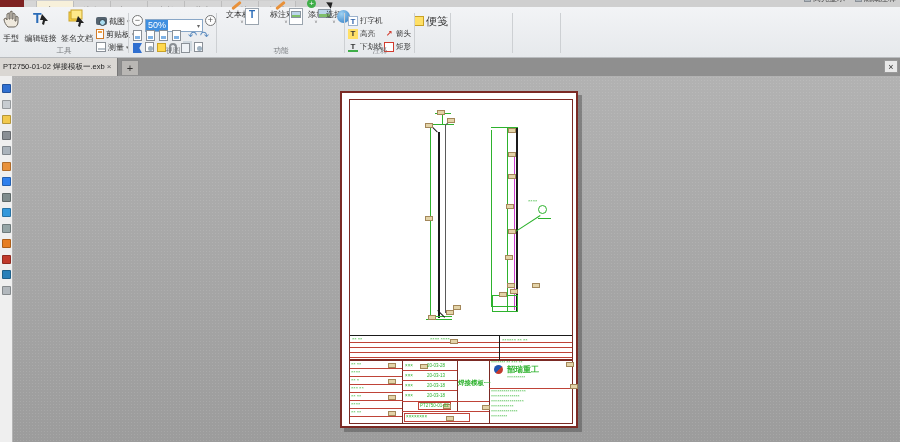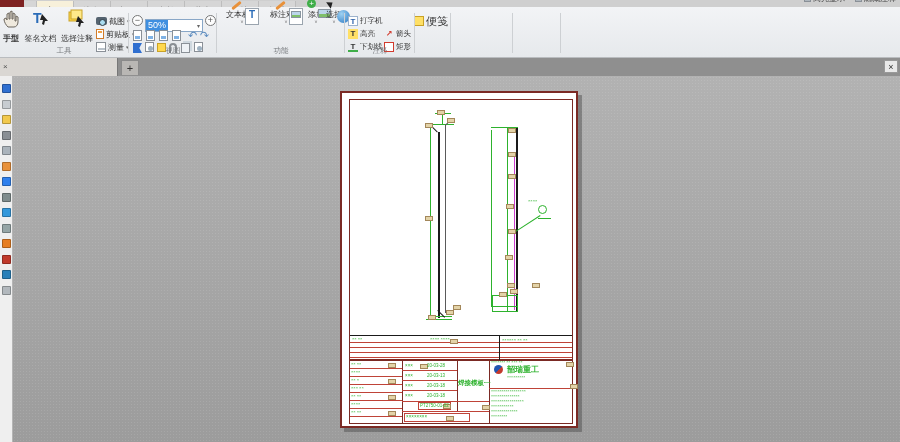--- a/index.html
+++ b/index.html
@@ -134,40 +134,40 @@
         <span class="tr-ic"></span>
         <span>高亮显示</span>
       </span>
     <span class="tr-item">
         <span class="tr-ic"></span>
         <span>隐藏注释</span>
       </span>
   </div>
 
   <div class="rgroup" style="left:0;width:128px;">
-    <div class="bigbtn" style="left:1px;top:2px;width:20px;font-weight:bold;">
+    <div class="bigbtn" style="left:1px;top:2px;width:20px;">
       <svg width="16" height="19" viewBox="0 0 16 19">
           <path d="M5 18c-2-2-4-5-4-8l2-1 1 2V5l2-1v6h1V3l2-1v8h1V4l2 1v7h1V7l2 1v5c0 3-2 5-4 5z" fill="#efe9dd" stroke="#6b655c" stroke-width="1"></path>
         </svg>
       <div class="blabel">手型</div>
     </div>
     <div class="bigbtn" style="left:22px;top:2px;width:37px;">
       <svg width="20" height="19" viewBox="0 0 20 19">
           <text x="2" y="14" font-size="14" font-weight="bold" fill="#2b6cb8">T</text>
           <path d="M11 5l6 7-3 0-1 4-2-1 1-4-3 0z" fill="#222"></path>
         </svg>
-      <div class="blabel">签名文档</div>
+      <div class="blabel">编辑链接</div>
     </div>
     <div class="bigbtn" style="left:59px;top:2px;width:36px;">
       <svg width="20" height="19" viewBox="0 0 20 19">
           <rect x="2" y="3" width="11" height="9" fill="#ffd84d" stroke="#c9a227"></rect>
           <rect x="4" y="1" width="11" height="9" fill="#ffe98a" stroke="#c9a227"></rect>
           <path d="M11 7l6 7-3 0-1 4-2-1 1-4-3 0z" fill="#222"></path>
         </svg>
-      <div class="blabel">选择注释</div>
+      <div class="blabel">签名文档</div>
     </div>
     <div class="stackrow" style="left:96px;top:8px;">
       <span class="ic ic-camera"></span>
       <span>截图</span>
       <span class="caret">▾</span>
     </div>
     <div class="stackrow" style="left:96px;top:21px;text-align:right;">
       <span class="ic ic-clip"></span>
       <span>剪贴板</span>
       <span class="caret">▾</span>
@@ -260,20 +260,21 @@
 
   <div class="gdiv" style="left:450px;"></div>
 
   <div class="gdiv" style="left:512px;"></div>
 
   <div class="gdiv" style="left:560px;"></div>
 </div>
 
 <div class="tabbar">
   <div class="doctab">
+    <span>PT2750-01-02 焊接模板一.exb</span>
     <span class="x">×</span>
   </div>
   <div class="newtab">+</div>
   <div class="panclose">×</div>
 </div>
 
 <div class="main">
   <div class="panelstrip">
       <span class="pic" style="top: 8px; background: rgb(47, 111, 208);"></span>
       <span class="pic" style="top: 23.5px; background: rgb(199, 204, 209);"></span>

